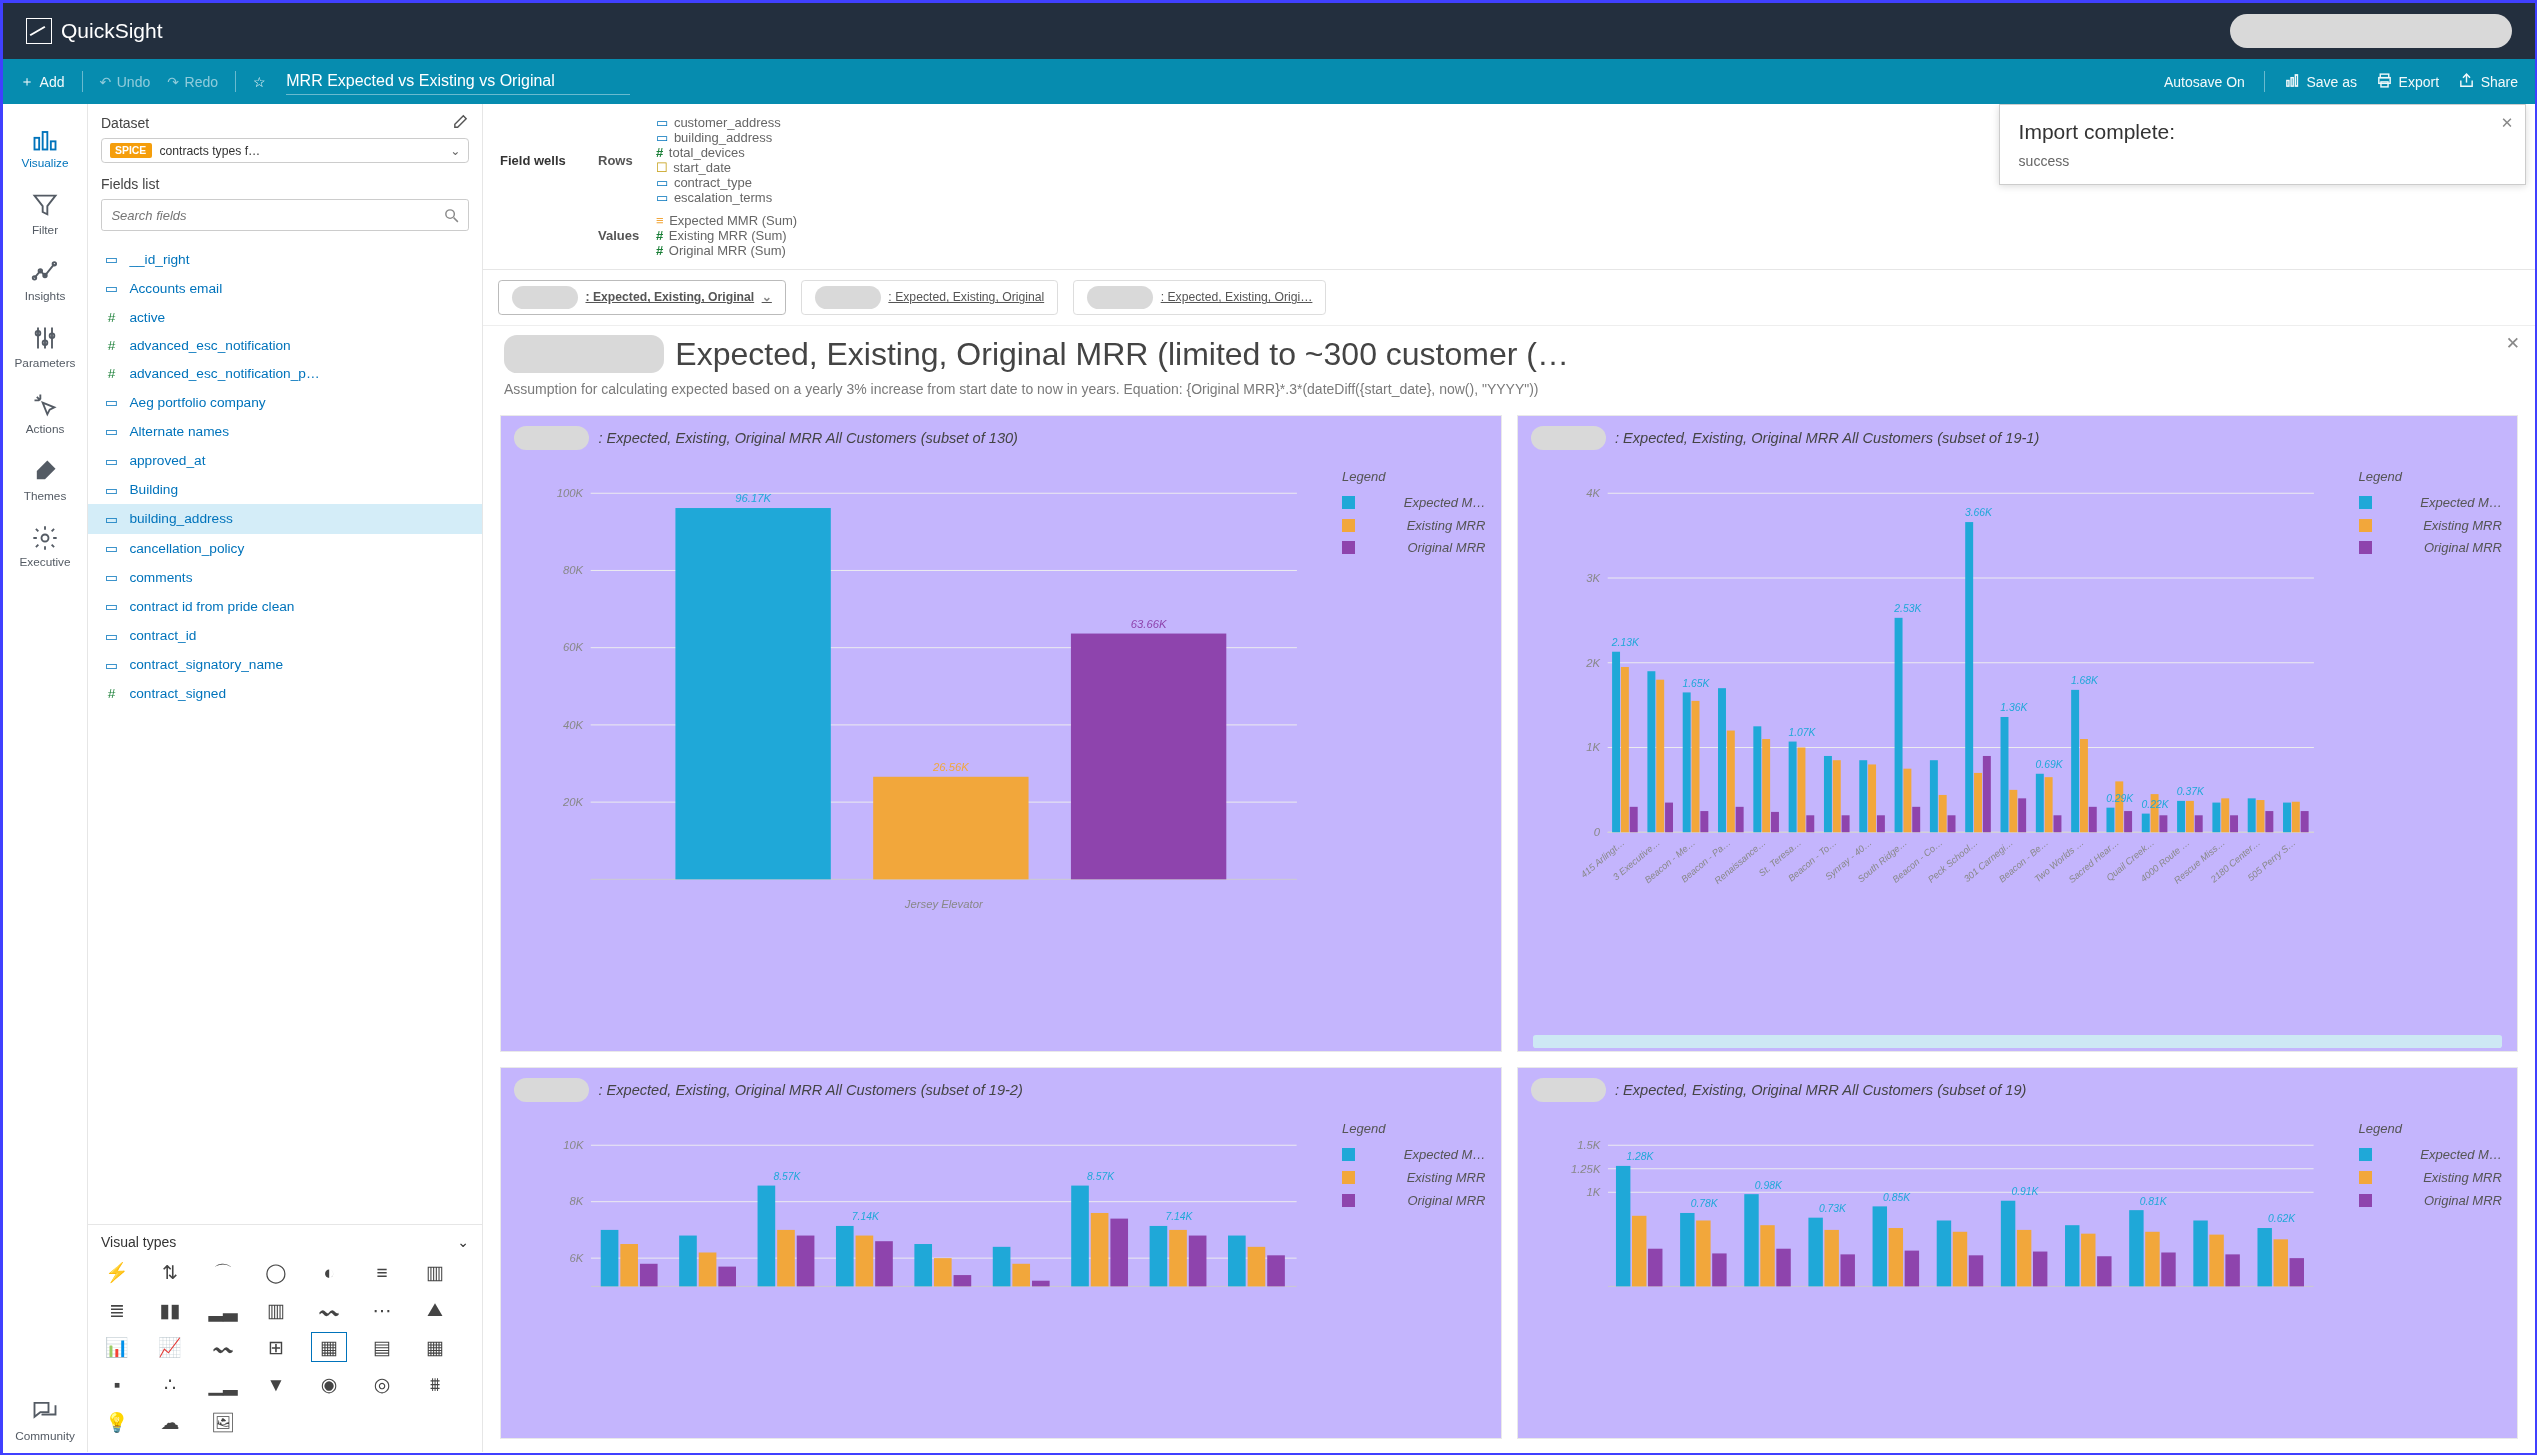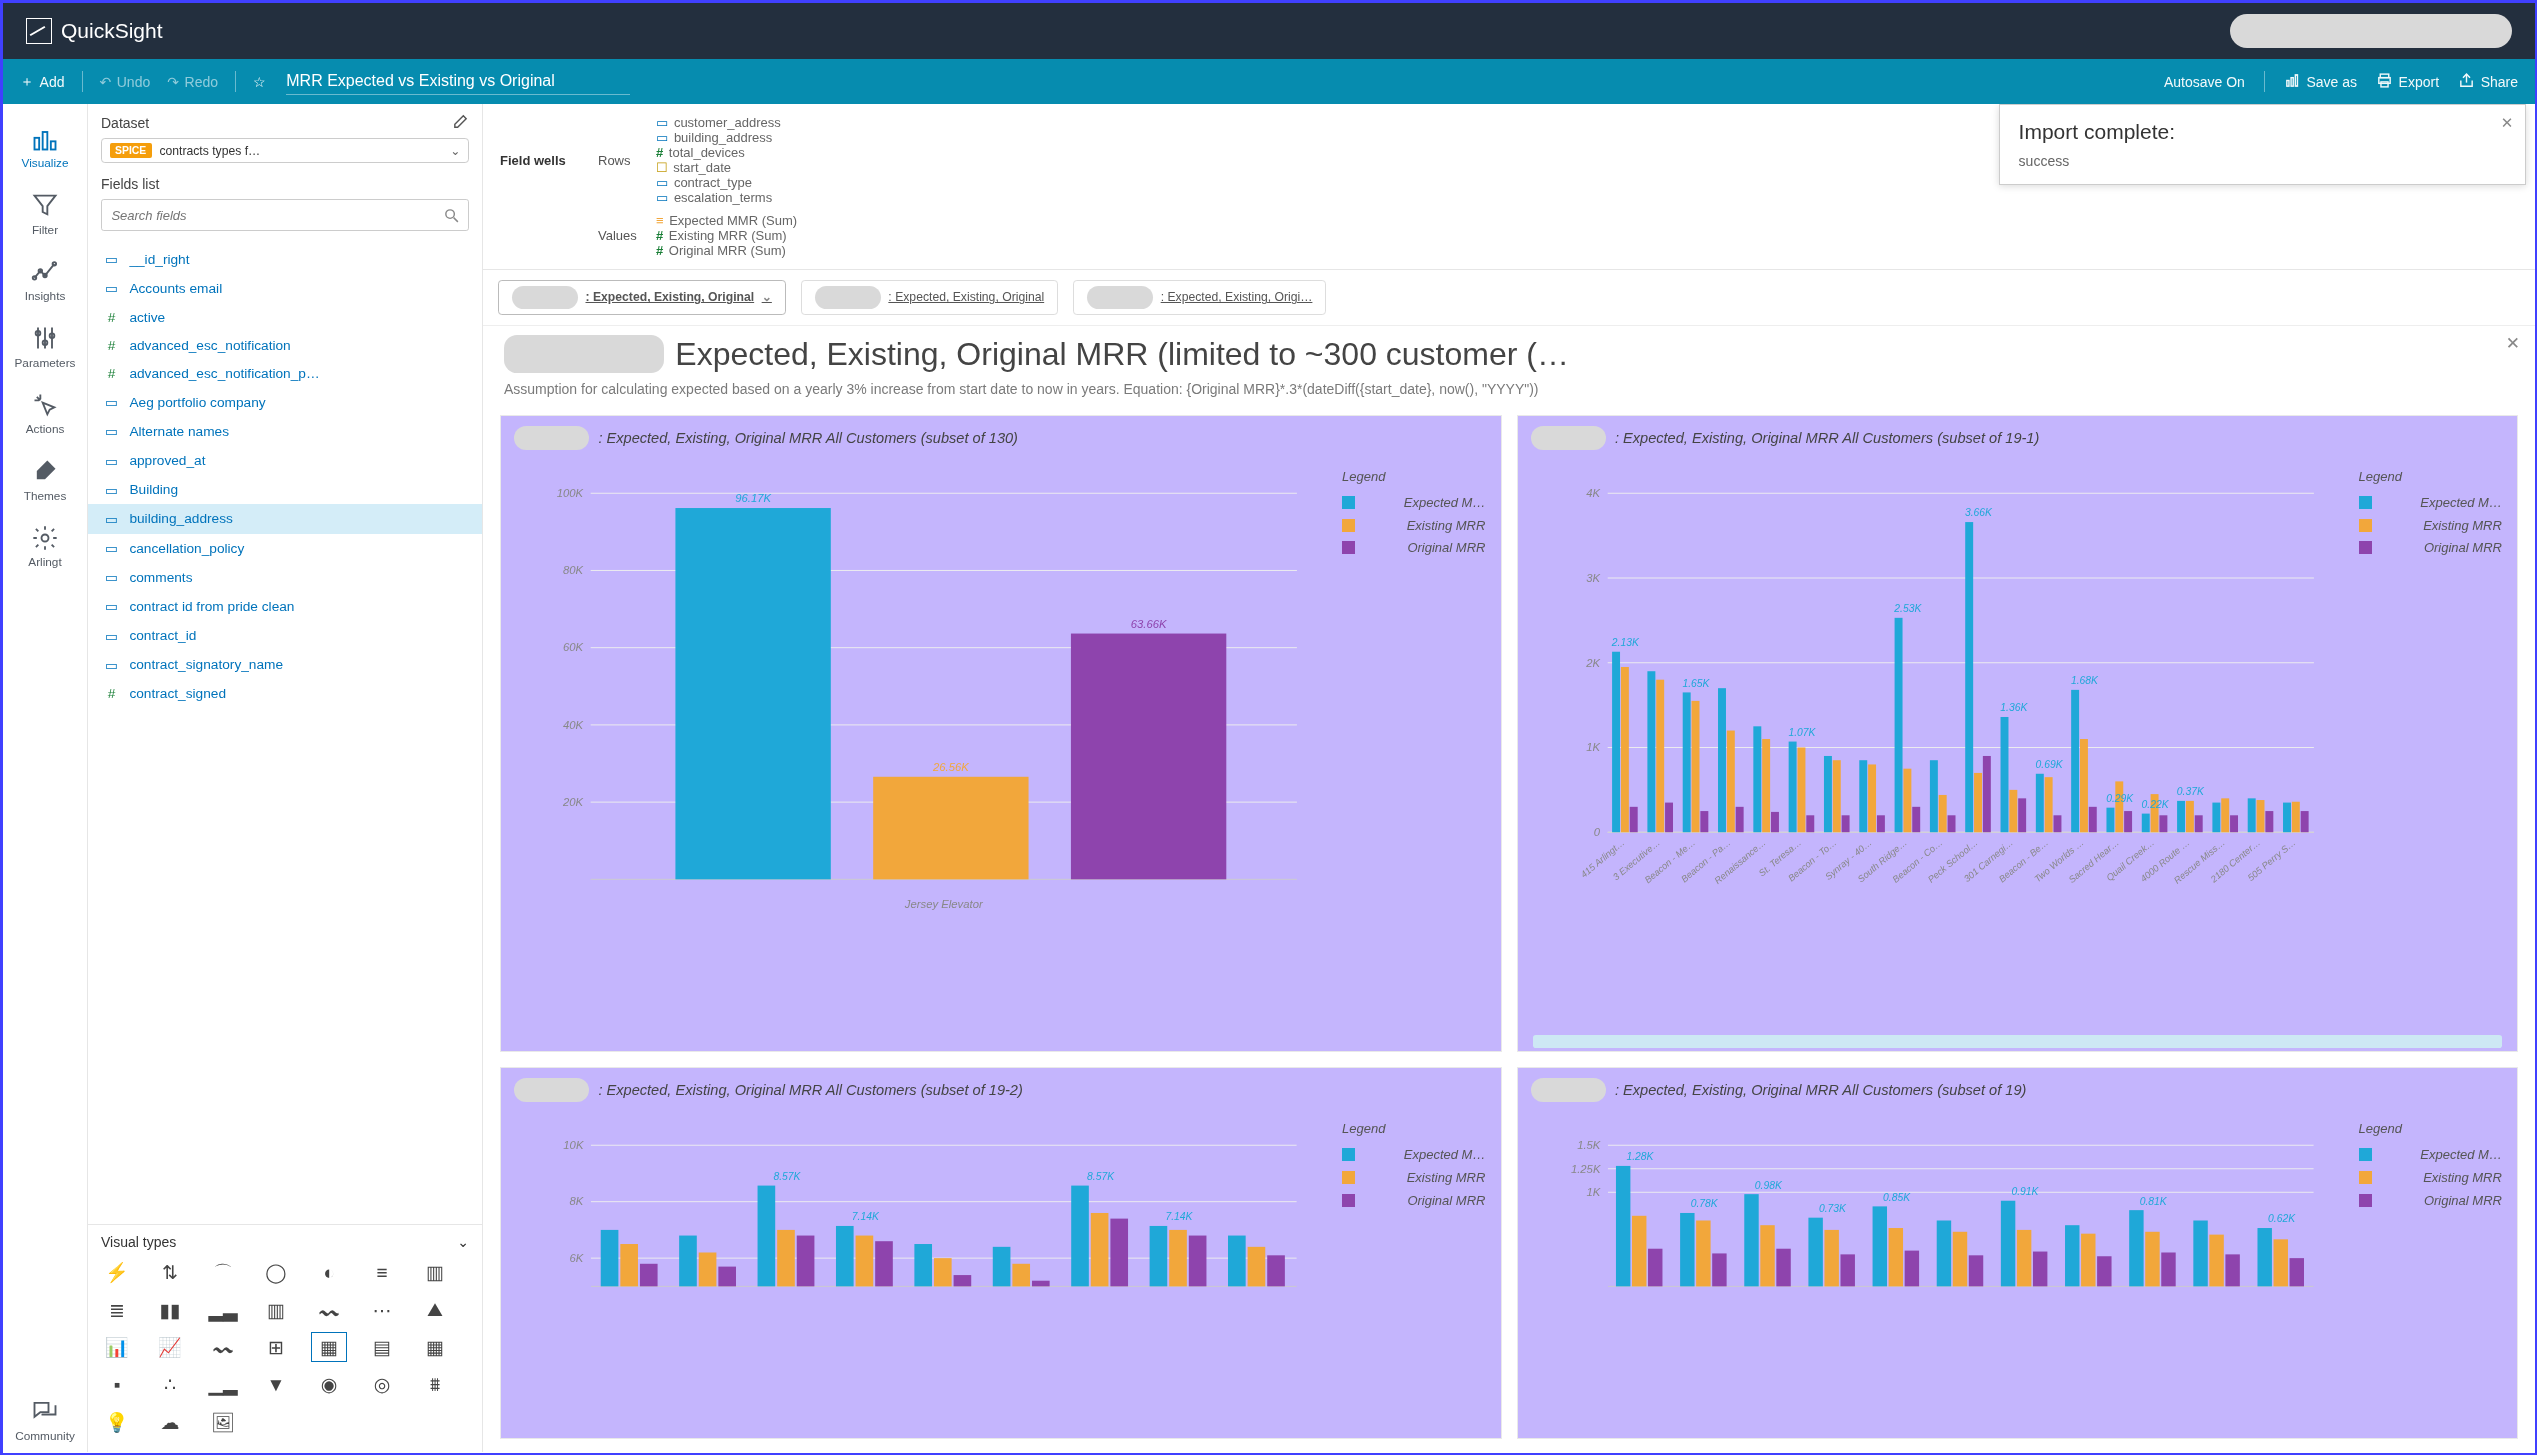--- a/index.html
+++ b/index.html
@@ -39,21 +39,21 @@
 .field-row.num .ficon { color: #1a7f37; }
 .vistypes { border-top: 0.9px solid #e6e6e6; padding: 9.4px 13px 17px; }
 .vt-header { display: flex; justify-content: space-between; align-items: center; font-size: 14px; margin-bottom: 9.4px; }
 .vt-grid { display: grid; grid-template-columns: repeat(7, 36px); gap: 11.3px 17px; }
 .vt-cell { width: 32px; height: 26px; display: flex; align-items: center; justify-content: center; color: #444; cursor: pointer; }
 .vt-cell.sel { outline: 1.9px solid #0073bb; outline-offset: 1.9px; }
 .canvas { flex: 1; display: flex; flex-direction: column; overflow: hidden; position: relative; }
 .fieldwells { border-bottom: 0.9px solid #e6e6e6; padding: 7.5px 17px; font-size: 13px; color: #555; }
 .fw-row { display: flex; align-items: center; gap: 13px; flex-wrap: wrap; padding: 3.8px 0; }
 .fw-label { font-weight: 600; color: #333; min-width: 85px; }
-.fw-sub { font-weight: 400; color: #555; min-width: 45px; }
+.fw-sub { font-weight: 700; color: #555; min-width: 45px; }
 .fw-pill { display: flex; align-items: center; gap: 5.6px; color: #666; }
 .sheets-row { display: flex; align-items: center; gap: 15px; padding: 9.4px 15px; border-bottom: 0.9px solid #eee; }
 .sheet-tab { display: flex; align-items: center; gap: 7.5px; padding: 5.6px 13px; border: 0.9px solid #ddd; border-radius: 3.8px; background: #fff; color: #555; cursor: pointer; text-decoration: underline; }
 .sheet-tab.active { border-color: #bbb; font-weight: 600; }
 .grey-blob { background: #d9d9d9; border-radius: 13px; }
 .title-area { padding: 9.4px 21px 5.6px; position: relative; }
 .big-title { font-size: 32px; color: #444; font-weight: 400; display: flex; align-items: center; gap: 11.3px; }
 .subtitle { color: #7a7a7a; font-size: 14px; margin-top: 7.5px; }
 .close-x { position: absolute; right: 15px; top: 7.5px; color: #888; cursor: pointer; font-size: 17px; }
 .chart-grid { flex: 1; display: grid; grid-template-columns: 1fr 1fr; gap: 15px; padding: 13px 17px; overflow: auto; }
@@ -188,21 +188,21 @@
       <svg viewBox="0 0 24 24" fill="currentColor">
           <path d="M14 3l7 7-9 9H5v-7z"></path>
         </svg>
       <span>Themes</span>
     </div>
     <div class="rail-item">
       <svg viewBox="0 0 24 24" fill="none" stroke="currentColor" stroke-width="1.6">
           <circle cx="12" cy="12" r="3"></circle>
           <path d="M12 2v3M12 19v3M4.2 4.2l2.1 2.1M17.7 17.7l2.1 2.1M2 12h3M19 12h3M4.2 19.8l2.1-2.1M17.7 6.3l2.1-2.1"></path>
         </svg>
-      <span>Arlingt</span>
+      <span>Executive</span>
     </div>
     <div class="rail-spacer"></div>
     <div class="rail-item">
       <svg viewBox="0 0 24 24" fill="none" stroke="currentColor" stroke-width="1.6">
           <path d="M3 5h12v8H8l-5 4z"></path>
           <path d="M9 15h12v-8"></path>
         </svg>
       <span>Community</span>
     </div>
   </div>

